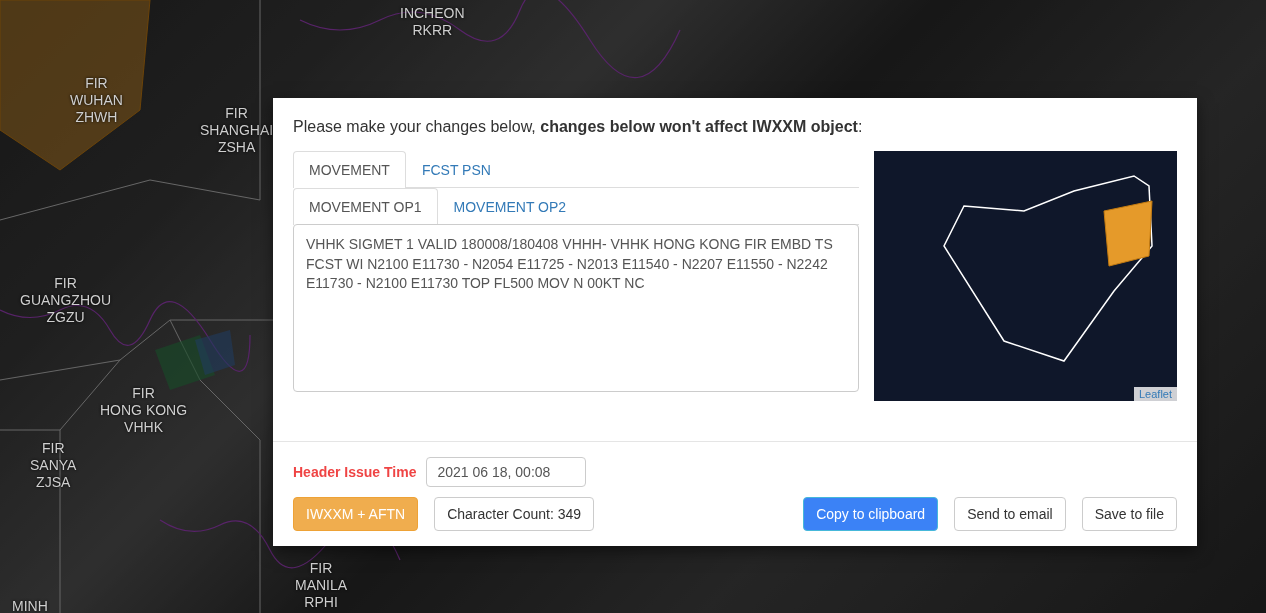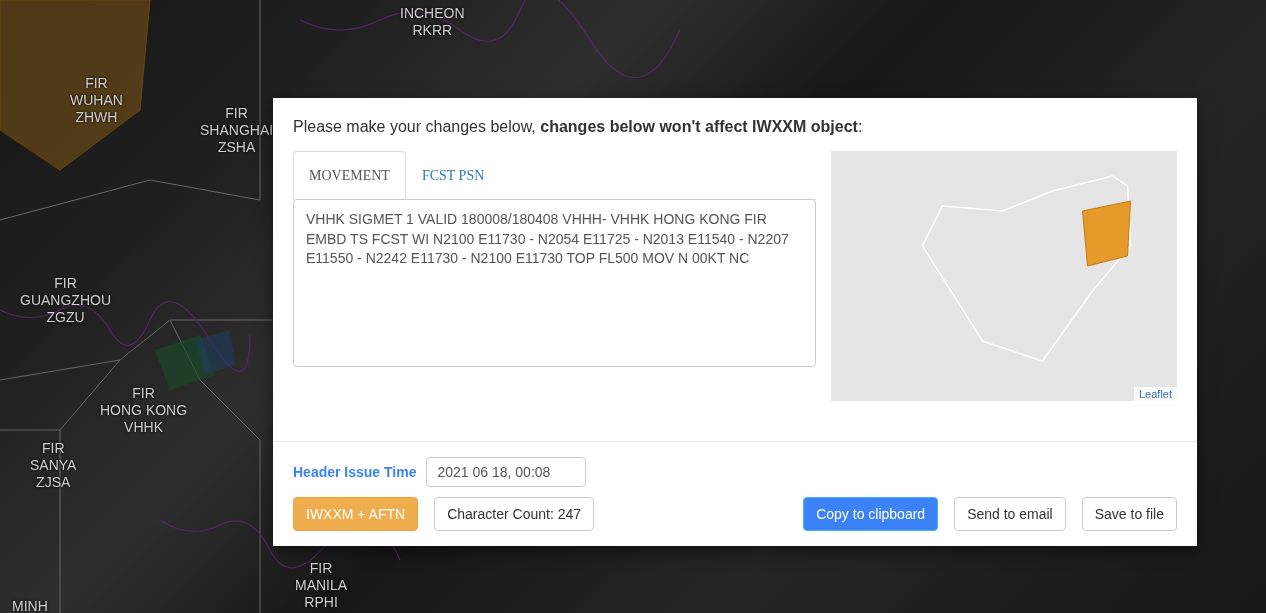--- a/index.html
+++ b/index.html
@@ -47,53 +47,52 @@
     margin-bottom: 15px;
   }
   .modal-header-text b { font-weight: 700; }
   .content-row { display: flex; gap: 15px; }
   .left-col { flex: 1; }
   .tabs {
     border-bottom: 1px solid #ddd;
     display: flex;
   }
   .tab {
-    padding: 16px 15px;
+    padding: 10px 15px;
     font-size: 14px;
     color: #337ab7;
     cursor: pointer;
     border: 1px solid transparent;
     border-bottom: none;
     border-radius: 4px 4px 0 0;
     background: none;
     margin-bottom: -1px;
-    font-family: Liberation Serif, serif;
   }
   .tab.active {
     color: #555;
     background: #fff;
     border-color: #ddd #ddd #fff;
   }
   .sigmet-box {
     width: 100%;
     height: 168px;
     border: 1px solid #ccc;
     border-radius: 4px;
     padding: 10px 12px;
     font-size: 14px;
     color: #555;
     line-height: 1.4;
     resize: none;
     font-family: inherit;
     margin-top: -1px;
   }
   .minimap {
-    width: 346px;
+    width: 303px;
     height: 250px;
-    background: #e5e5e5;
+    background: #0f172a;
     position: relative;
   }
   .minimap svg { width: 100%; height: 100%; }
   .leaflet-attr {
     position: absolute;
     right: 0;
     bottom: 0;
     background: rgba(255,255,255,0.8);
     color: #337ab7;
     font-size: 11px;
@@ -106,21 +105,21 @@
   }
   .footer-row {
     display: flex;
     align-items: center;
     gap: 10px;
     flex-wrap: wrap;
   }
   .footer-label {
     font-size: 14px;
     font-weight: 700;
-    color: #3b82f6;
+    color: #ef4444;
   }
   .text-input {
     border: 1px solid #ccc;
     border-radius: 4px;
     padding: 12px 10px;
     font-size: 14px;
     color: #555;
     height: 30px;
     width: 160px;
   }
@@ -195,20 +194,24 @@
   <div class="modal-header-text">
     <span>Please make your changes below, </span><b>changes below won't affect IWXXM object</b><span>:</span>
   </div>
 
   <div class="content-row">
     <div class="left-col">
       <div class="tabs">
         <button class="tab active">MOVEMENT</button>
         <button class="tab">FCST PSN</button>
       </div>
+      <div class="tabs">
+        <button class="tab active">MOVEMENT OP1</button>
+        <button class="tab">MOVEMENT OP2</button>
+      </div>
       <textarea class="sigmet-box" style="">VHHK SIGMET 1 VALID 180008/180408 VHHH- VHHK HONG KONG FIR EMBD TS FCST WI N2100 E11730 - N2054 E11725 - N2013 E11540 - N2207 E11550 - N2242 E11730 - N2100 E11730 TOP FL500 MOV N 00KT NC</textarea>
     </div>
 
     <div class="minimap">
       <svg viewBox="0 0 303 250">
         <polygon points="90,55 150,60 200,40 260,25 275,35 278,95 240,140 190,210 130,190 70,95" fill="none" stroke="#fff" stroke-width="1.5"></polygon>
         <polygon points="230,60 278,50 275,105 235,115" fill="#e59a2a" stroke="#c47b10" stroke-width="1"></polygon>
       </svg>
       <div class="leaflet-attr">Leaflet</div>
     </div>
@@ -216,19 +219,19 @@
 
   <hr class="divider">
 
   <div class="footer-row">
     <span class="footer-label">Header Issue Time</span>
     <input class="text-input" value="2021 06 18, 00:08" style="">
   </div>
 
   <div class="footer-row-2">
     <button class="btn btn-warning">IWXXM + AFTN</button>
-    <button class="btn">Character Count: 247</button>
+    <button class="btn">Character Count: 349</button>
     <span class="spacer"></span>
     <button class="btn btn-info">Copy to clipboard</button>
     <button class="btn">Send to email</button>
     <button class="btn">Save to file</button>
   </div>
 </div>
 
 </body></html>

